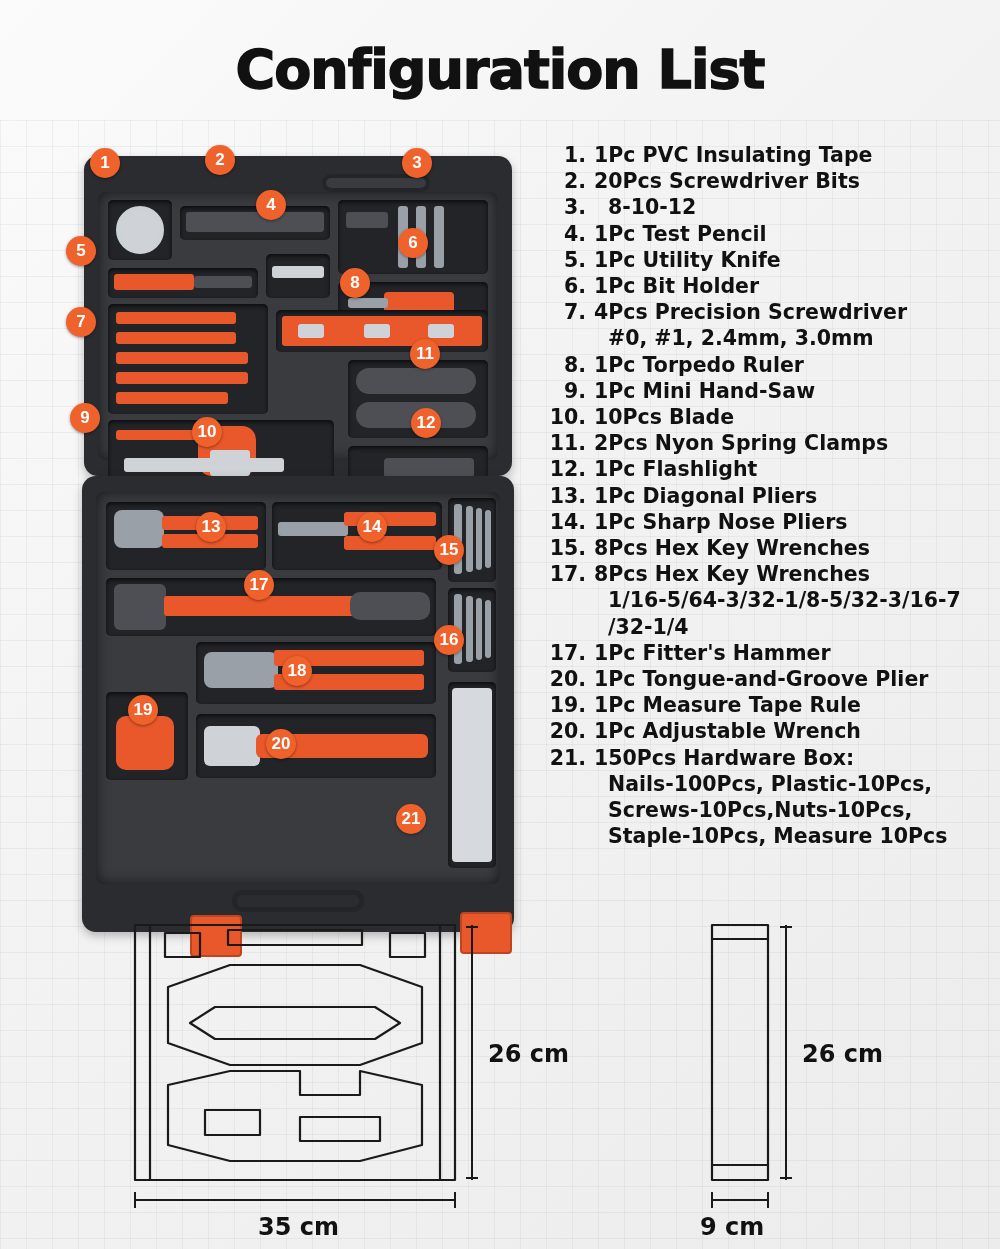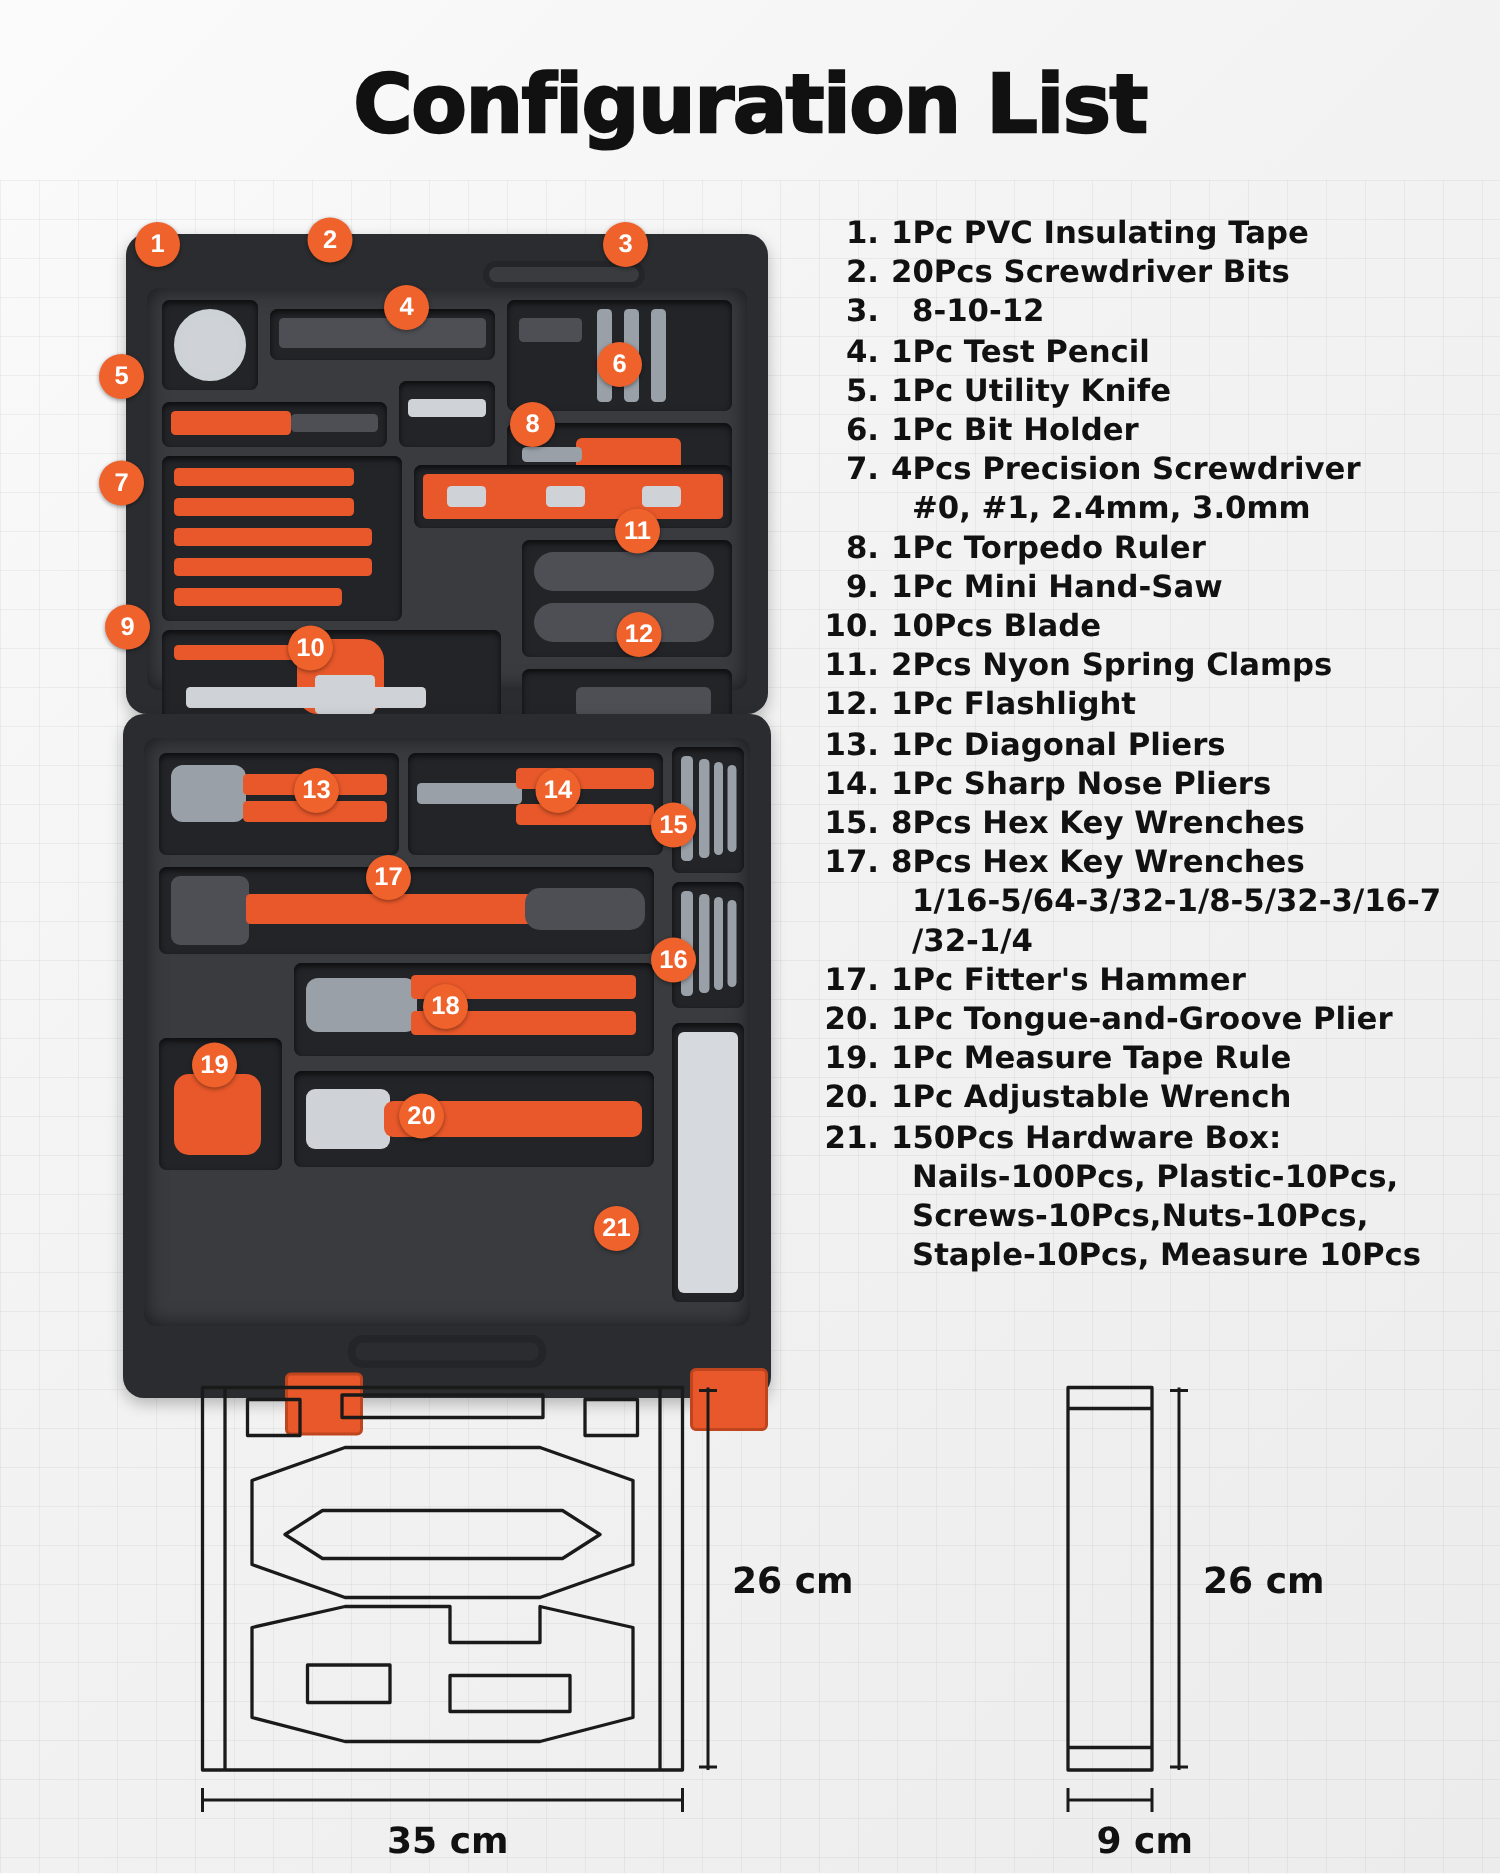--- a/index.html
+++ b/index.html
@@ -349,16 +349,16 @@
         <path d="M780,32 L792,32 M780,283 L792,283"></path>
 
         <path d="M712,305 L768,305"></path>
         <path d="M712,297 L712,313 M768,297 L768,313"></path>
       </g>
     </svg>
 
     <div class="dimlabel" style="left:488px; top:145px;">26 cm</div>
     <div class="dimlabel" style="left:258px; top:318px;">35 cm</div>
     <div class="dimlabel" style="left:802px; top:145px;">26 cm</div>
-    <div class="dimlabel" style="left:700px; top:318px;margin-left:31px;">9 cm</div>
+    <div class="dimlabel" style="left:700px; top:318px;">9 cm</div>
   </div>
 
 </div>
 
 </body></html>

